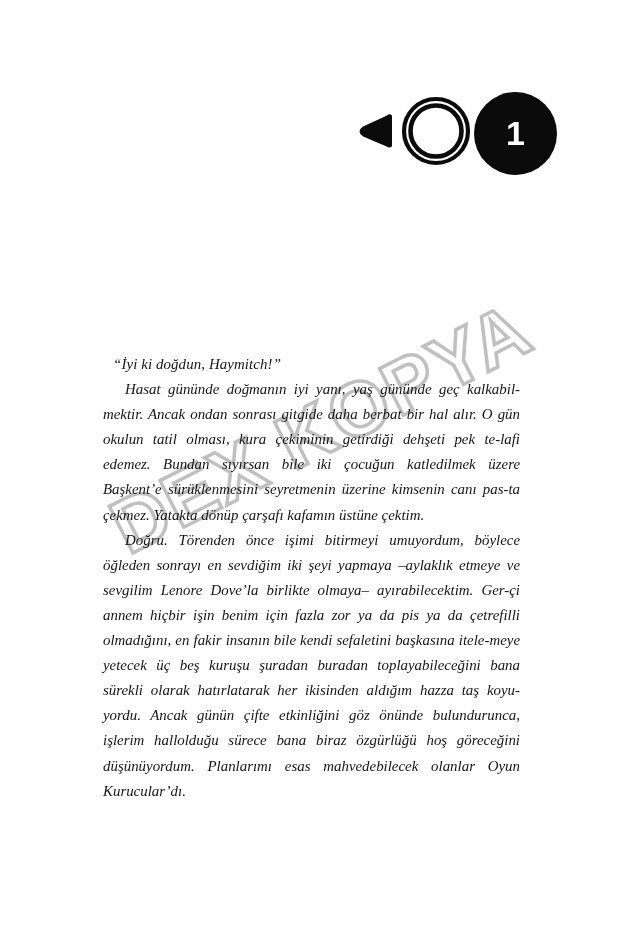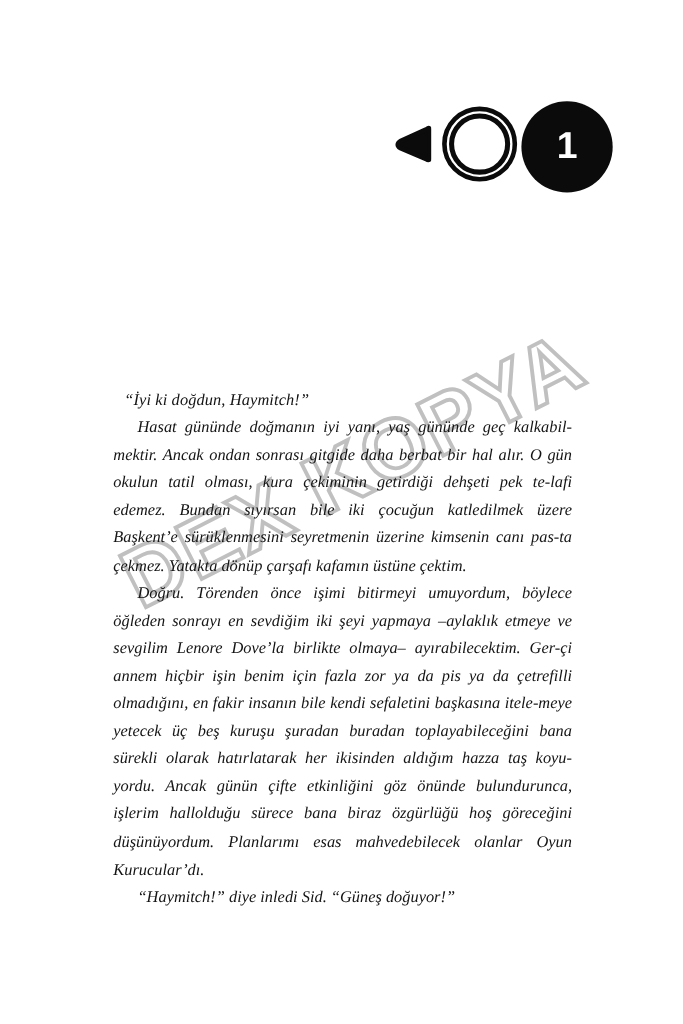--- a/index.html
+++ b/index.html
@@ -169,17 +169,16 @@
   </div>
 
   <div class="watermark">
     <div class="watermark-text">DEX KOPYA</div>
   </div>
 
   <div class="body-text">
     <p class="epigraph">“İyi ki doğdun, Haymitch!”</p>
     <p>Hasat gününde doğmanın iyi yanı, yaş gününde geç kalkabil-​mektir. Ancak ondan sonrası gitgide daha berbat bir hal alır. O gün okulun tatil olması, kura çekiminin getirdiği dehşeti pek te-​lafi edemez. Bundan sıyırsan bile iki çocuğun katledilmek üzere Başkent’e sürüklenmesini seyretmenin üzerine kimsenin canı pas-​ta çekmez. Yatakta dönüp çarşafı kafamın üstüne çektim.</p>
     <p>Doğru. Törenden önce işimi bitirmeyi umuyordum, böylece öğleden sonrayı en sevdiğim iki şeyi yapmaya –aylaklık etmeye ve sevgilim Lenore Dove’la birlikte olmaya– ayırabilecektim. Ger-​çi annem hiçbir işin benim için fazla zor ya da pis ya da çetrefilli olmadığını, en fakir insanın bile kendi sefaletini başkasına itele-​meye yetecek üç beş kuruşu şuradan buradan toplayabileceğini bana sürekli olarak hatırlatarak her ikisinden aldığım hazza taş koyu-​yordu. Ancak günün çifte etkinliğini göz önünde bulundurunca, işlerim hallolduğu sürece bana biraz özgürlüğü hoş göreceğini düşünüyordum. Planlarımı esas mahvedebilecek olanlar Oyun Kurucular’dı.</p>
-    <p class="last-line">“Haymitch!” diye inledi Sid. “Güneş doğuyor!”</p>
   </div>
 
 
 </div>
 
 </body></html>

